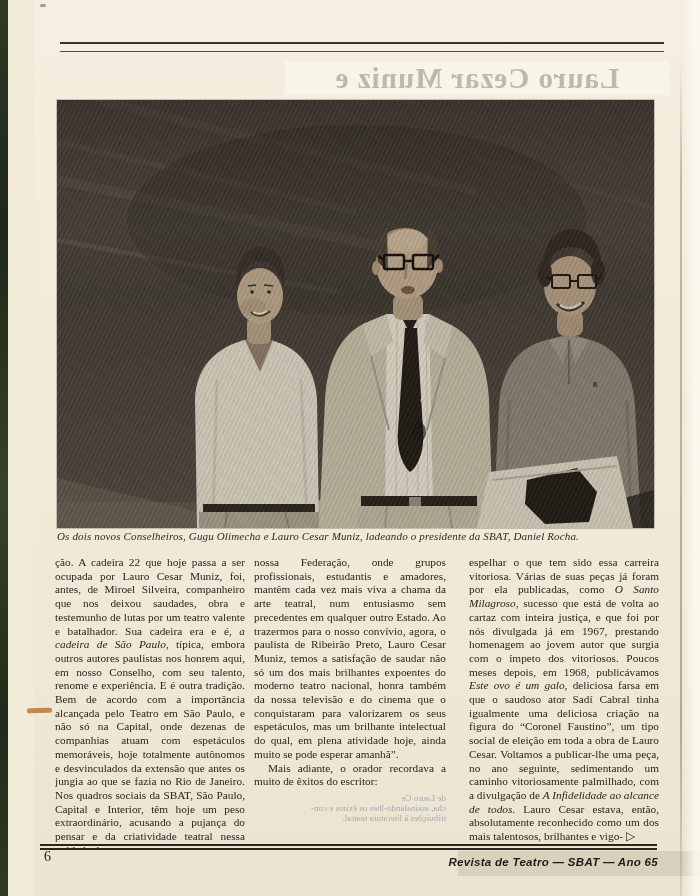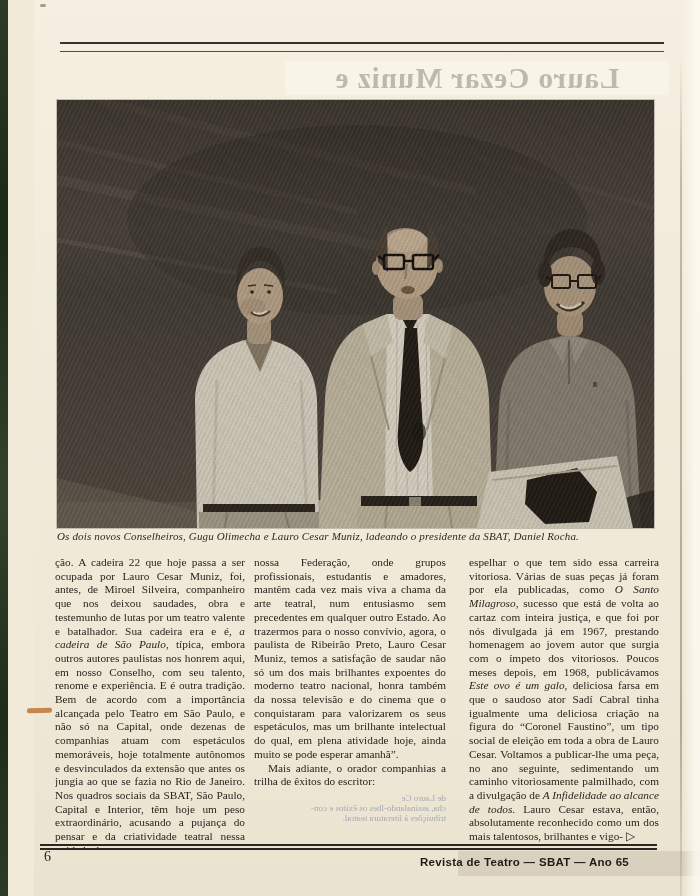--- a/index.html
+++ b/index.html
@@ -42,23 +42,23 @@
   .col3{left:435px;width:190px;}
   .col p{margin:0;}
   .col p.indent{text-indent:14px;}
   .ghost{transform:scaleX(-1);color:rgba(106,121,148,.55);font-size:9px;
          line-height:9.8px;margin:5px 0 4px;text-align:left;filter:blur(.3px);}
   .cont{font-size:12px;margin-left:3px;color:#2c2620;font-style:normal;}
   
   .footer-band{position:absolute;left:424px;top:851px;width:242px;height:25px;
                background:rgba(186,178,158,.38);}
   .page-number{position:absolute;left:10px;top:849px;font-size:14px;color:#24211d;}
-  .footer{position:absolute;left:386px;top:856px;width:238px;text-align:left;
+  .footer{position:absolute;left:386px;top:856px;width:238px;text-align:right;
           font-family:"Liberation Sans",sans-serif;font-weight:bold;font-size:11.5px;
-          letter-spacing:.3px;color:#1f1c17;}
+          letter-spacing:.3px;color:#1f1c17;font-style:italic;}
   
   .artifact{position:absolute;left:27px;top:708px;width:25px;height:5px;border-radius:2px;
             background:#c07434;transform:rotate(-2deg);opacity:.85;}
   .speck{position:absolute;left:40px;top:4px;width:6px;height:3px;border-radius:2px;
          background:#8a5a42;opacity:.6;}
 </style>
 </head>
 <body>
 
 <div class="scan">
@@ -184,21 +184,21 @@
       </svg>
     </figure>
 
     <figcaption class="caption">Os dois novos Conselheiros, Gugu Olimecha e Lauro Cesar Muniz, ladeando o presidente da SBAT, Daniel Rocha.</figcaption>
 
     <div class="col col1">
         <p><span>ção. A cadeira 22 que hoje passa a ser ocupada por Lauro Cesar Muniz, foi, antes, de Miroel Silveira, companheiro que nos deixou saudades, obra e testemunho de lutas por um teatro valente e batalhador. Sua cadeira era e é, </span><i>a cadeira de São Paulo</i><span>, típica, embora outros autores paulistas nos honrem aqui, em nosso Conselho, com seu talento, renome e experiência. E é outra tradição. Bem de acordo com a importância alcançada pelo Teatro em São Paulo, e não só na Capital, onde dezenas de companhias atuam com espetáculos memoráveis, hoje totalmente autônomos e desvinculados da extensão que antes os jungia ao que se fazia no Rio de Janeiro. Nos quadros sociais da SBAT, São Paulo, Capital e Interior, têm hoje um peso extraordinário, acusando a pujança do pensar e da criatividade teatral nessa unidade de</span></p>
       </div>
     <div class="col col2">
         <p><span>nossa Federação, onde grupos profissionais, estudantis e amadores, mantêm cada vez mais viva a chama da arte teatral, num entusiasmo sem precedentes em qualquer outro Estado. Ao trazermos para o nosso convívio, agora, o paulista de Ribeirão Preto, Lauro Cesar Muniz, temos a satisfação de saudar não só um dos mais brilhantes expoentes do moderno teatro nacional, honra também da nossa televisão e do cinema que o conquistaram para valorizarem os seus espetáculos, mas um brilhante intelectual do qual, em plena atividade hoje, ainda muito se pode esperar amanhã”.</span></p>
-        <p class="indent"><span>Mais adiante, o orador companhias a trilha de êxitos do escritor:</span></p>
+        <p class="indent"><span>Mais adiante, o orador recordava a muito de êxitos do escritor:</span></p>
         <div class="ghost">
           <div>de Lauro Ce</div>
           <div>cha, assinalando-lhes os êxitos e con-</div>
           <div>tribuições à literatura teatral.</div>
         </div>
       </div>
     <div class="col col3">
         <p><span>espelhar o que tem sido essa carreira vitoriosa. Várias de suas peças já foram por ela publicadas, como </span><i>O Santo Milagroso</i><span>, sucesso que está de volta ao cartaz com inteira justiça, e que foi por nós divulgada já em 1967, prestando homenagem ao jovem autor que surgia com o ímpeto dos vitoriosos. Poucos meses depois, em 1968, publicávamos </span><i>Este ovo é um galo</i><span>, deliciosa farsa em que o saudoso ator Sadí Cabral tinha igualmente uma deliciosa criação na figura do “Coronel Faustino”, um tipo social de eleição em toda a obra de Lauro Cesar. Voltamos a publicar-lhe uma peça, no ano seguinte, sedimentando um caminho vitoriosamente palmilhado, com a divulgação de </span><i>A Infidelidade ao alcance de todos</i><span>. Lauro Cesar estava, então, absolutamente reconhecido como um dos mais talentosos, brilhantes e vigo-</span><span class="cont">▷</span></p>
       </div>
 

